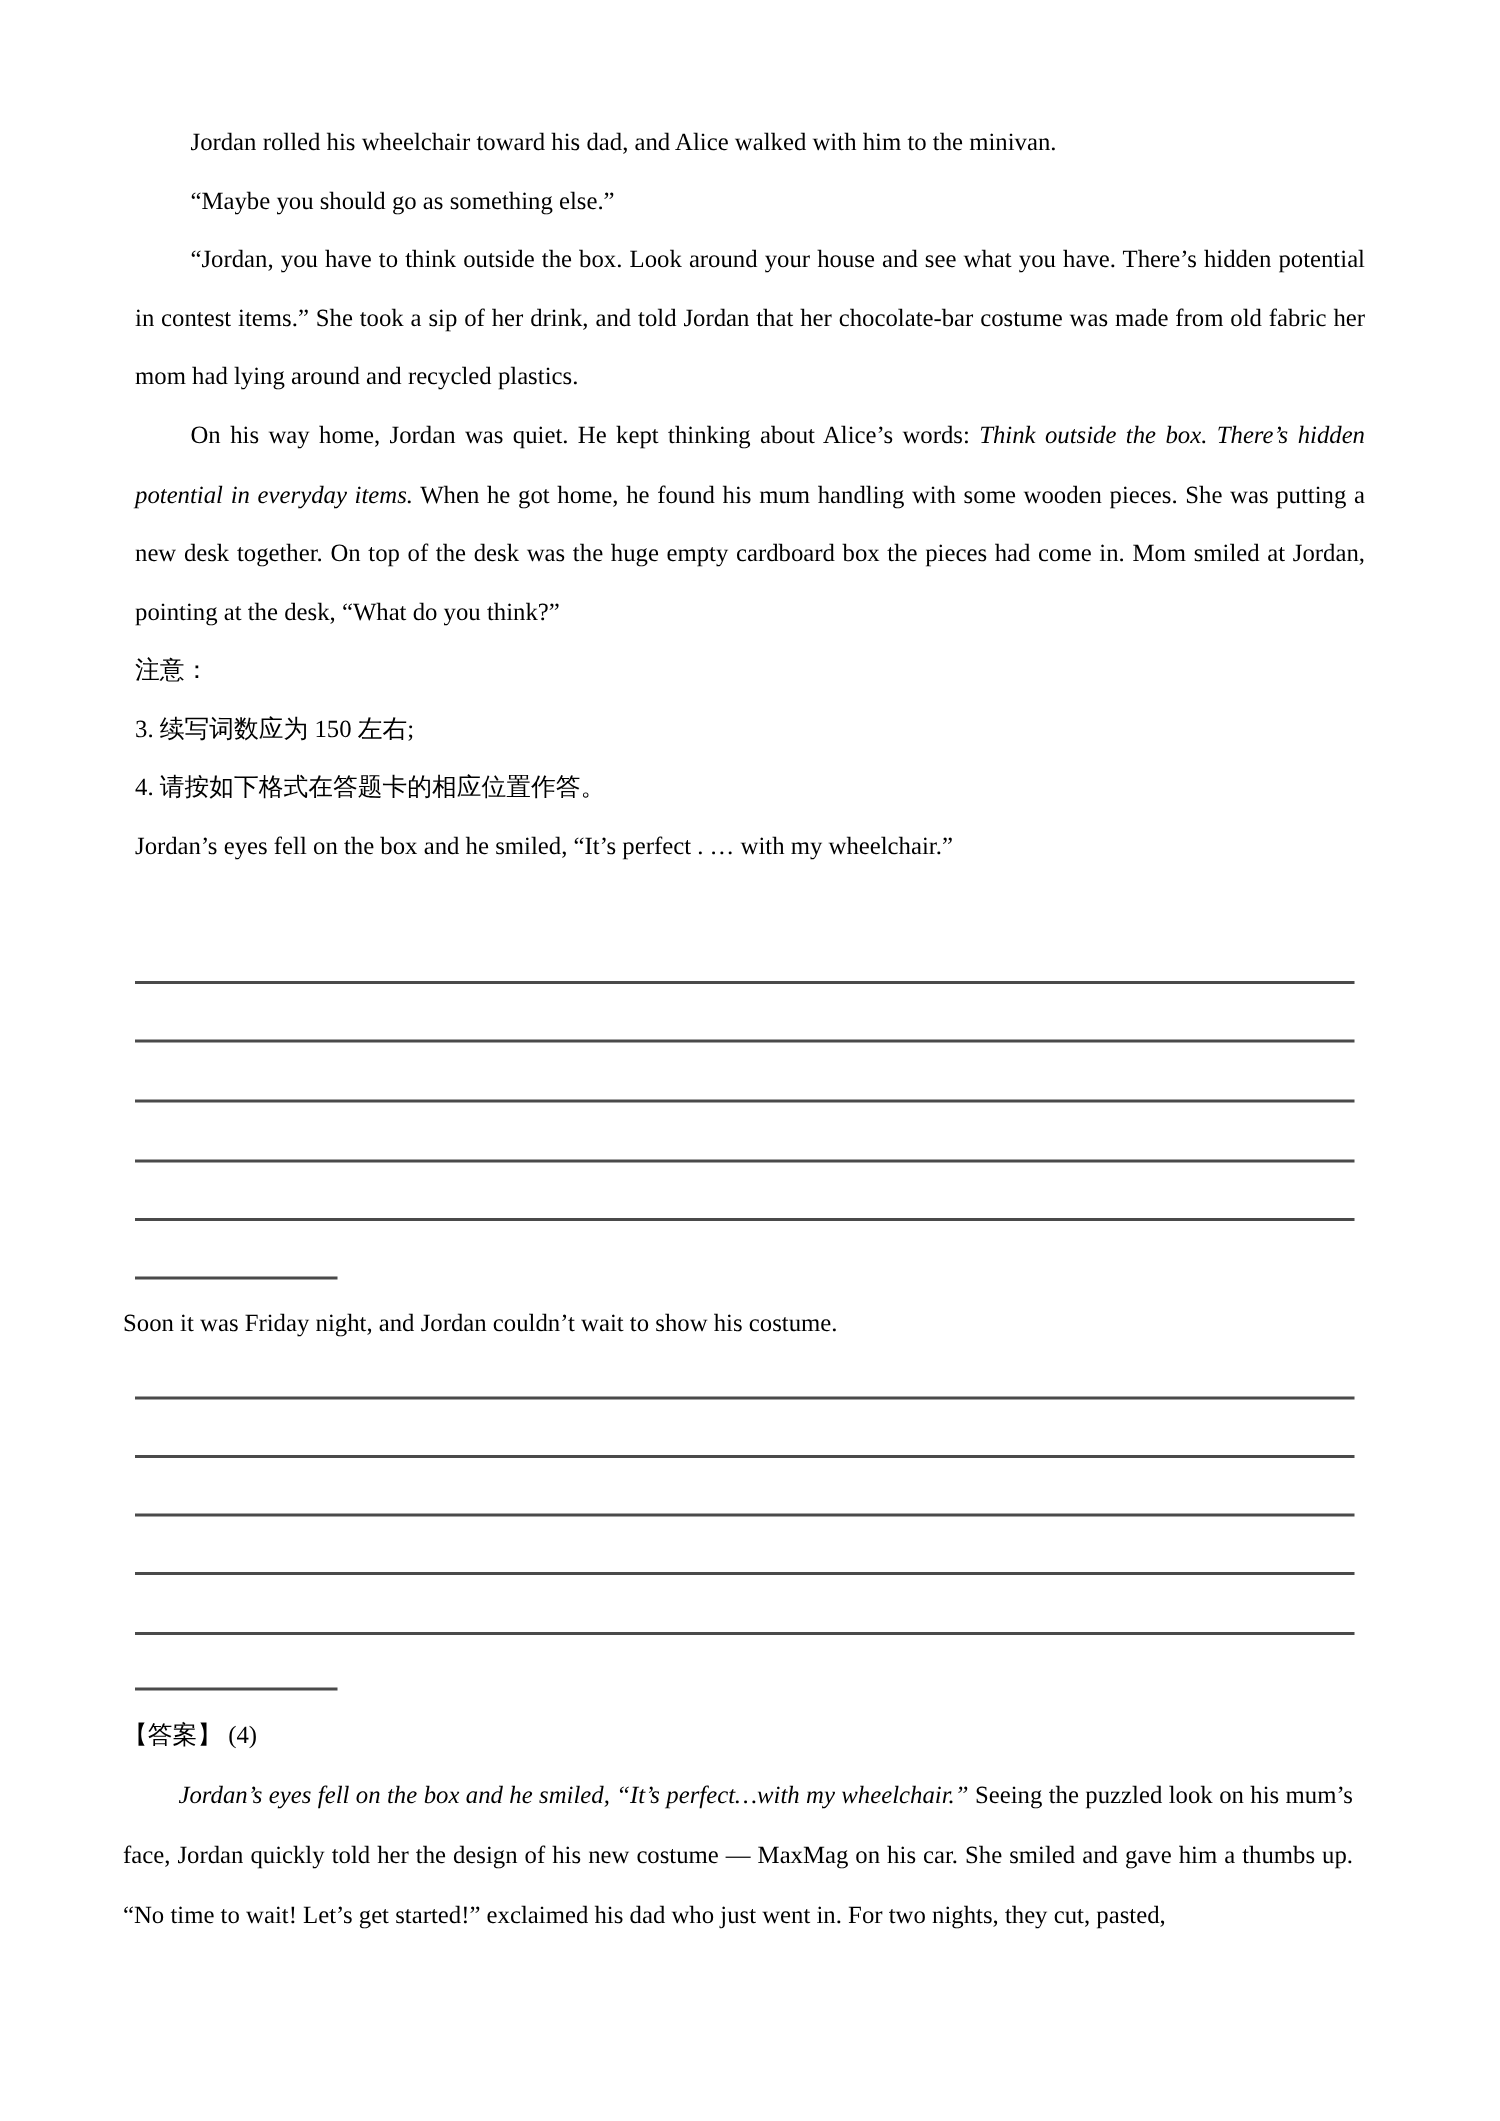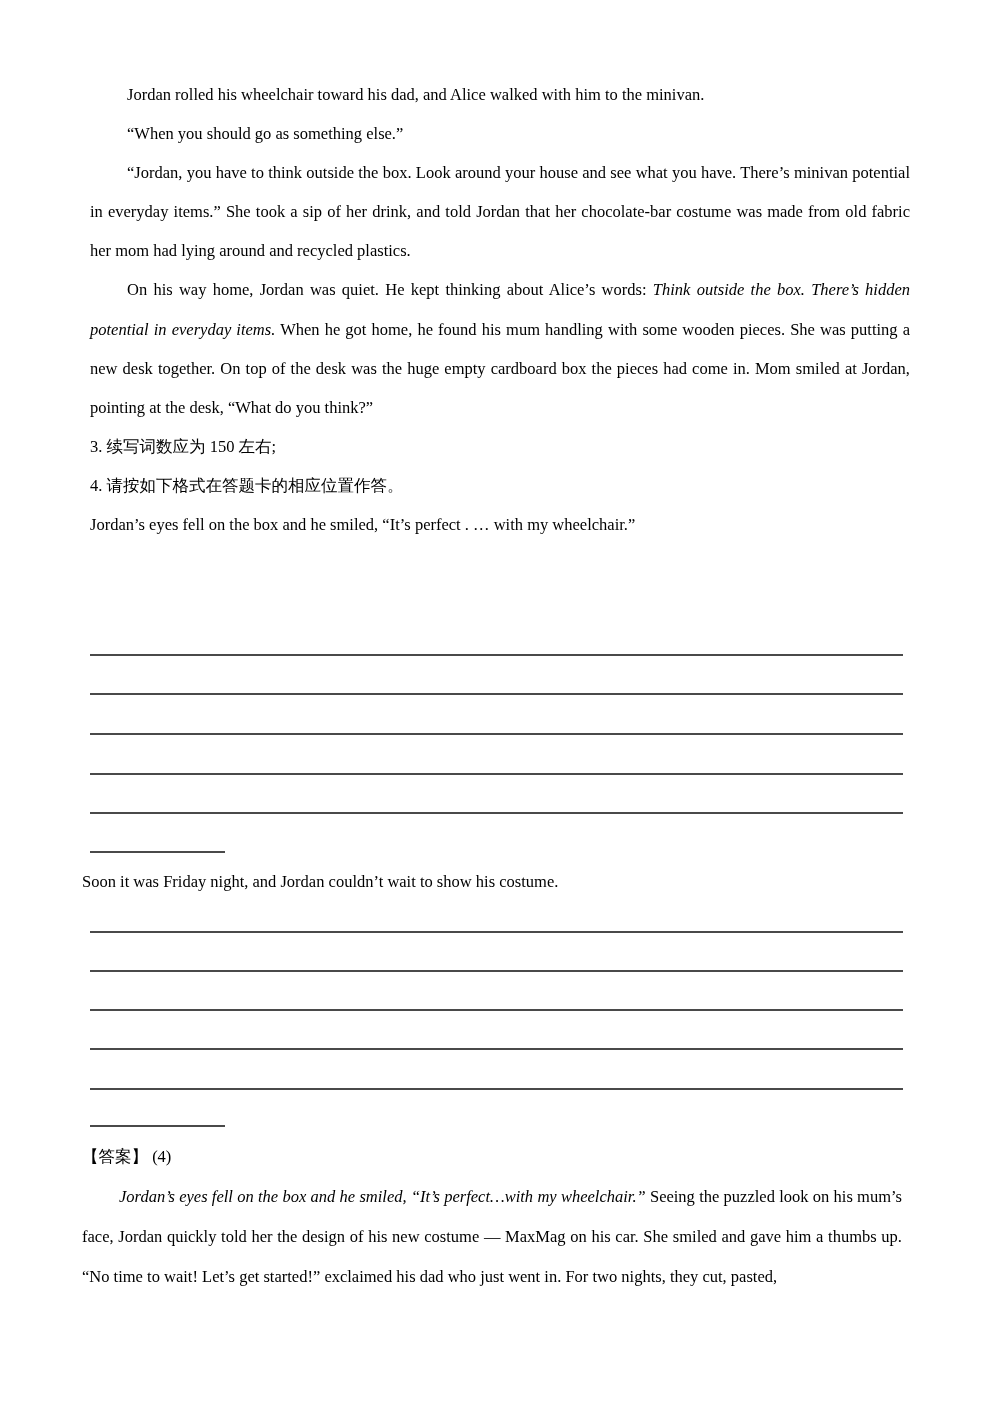--- a/index.html
+++ b/index.html
@@ -42,23 +42,24 @@
   }
   i { font-style: italic; }
 </style>
 </head>
 <body>
 
 <div class="page">
 
   <div class="story">
     <p class="indent">Jordan rolled his wheelchair toward his dad, and Alice walked with him to the minivan.</p>
-    <p class="indent">“When you should go as something else.”</p>
-    <p class="indent just">“Jordan, you have to think outside the box. Look around your house and see what you have. There’s minivan potential in everyday items.” She took a sip of her drink, and told Jordan that her chocolate-bar costume was made from old fabric her mom had lying around and recycled plastics.</p>
+    <p class="indent">“Maybe you should go as something else.”</p>
+    <p class="indent just">“Jordan, you have to think outside the box. Look around your house and see what you have. There’s hidden potential in contest items.” She took a sip of her drink, and told Jordan that her chocolate-bar costume was made from old fabric her mom had lying around and recycled plastics.</p>
     <p class="indent just"><span>On his way home, Jordan was quiet. He kept thinking about Alice’s words: </span><i>Think outside the box. There’s hidden potential in everyday items.</i><span> When he got home, he found his mum handling with some wooden pieces. She was putting a new desk together. On top of the desk was the huge empty cardboard box the pieces had come in. Mom smiled at Jordan, pointing at the desk, “What do you think?”</span></p>
+    <p>注意：</p>
     <p>3. 续写词数应为 150 左右;</p>
     <p>4. 请按如下格式在答题卡的相应位置作答。</p>
     <p>Jordan’s eyes fell on the box and he smiled, “It’s perfect . … with my wheelchair.”</p>
   </div>
 
   <div class="rule" style="top:654px"></div>
   <div class="rule" style="top:693px"></div>
   <div class="rule" style="top:733px"></div>
   <div class="rule" style="top:773px"></div>
   <div class="rule" style="top:812px"></div>

